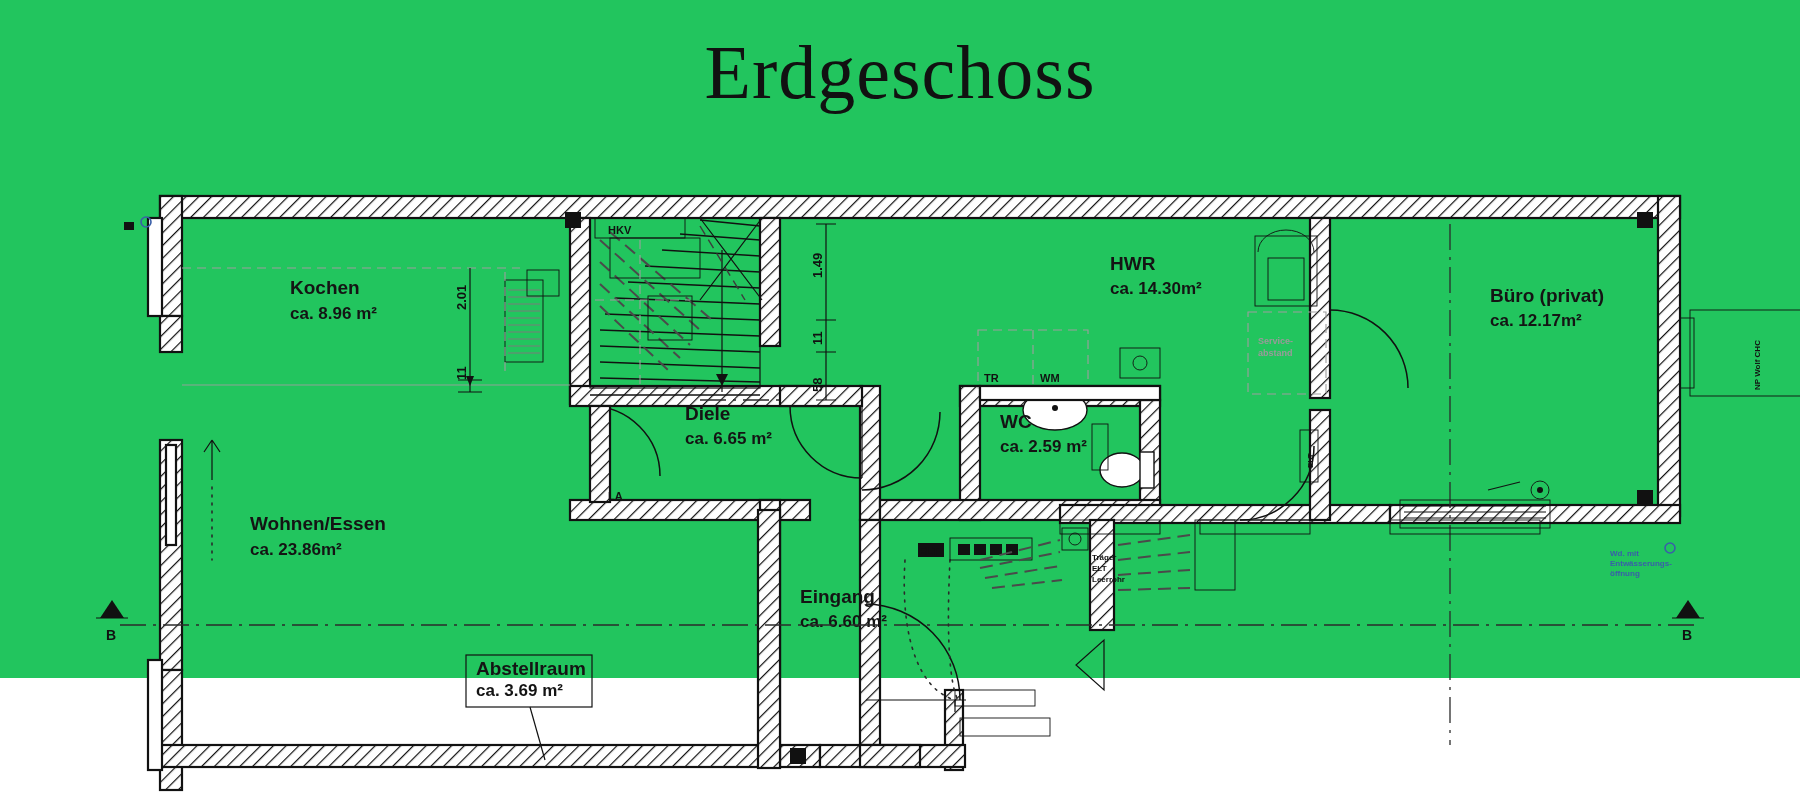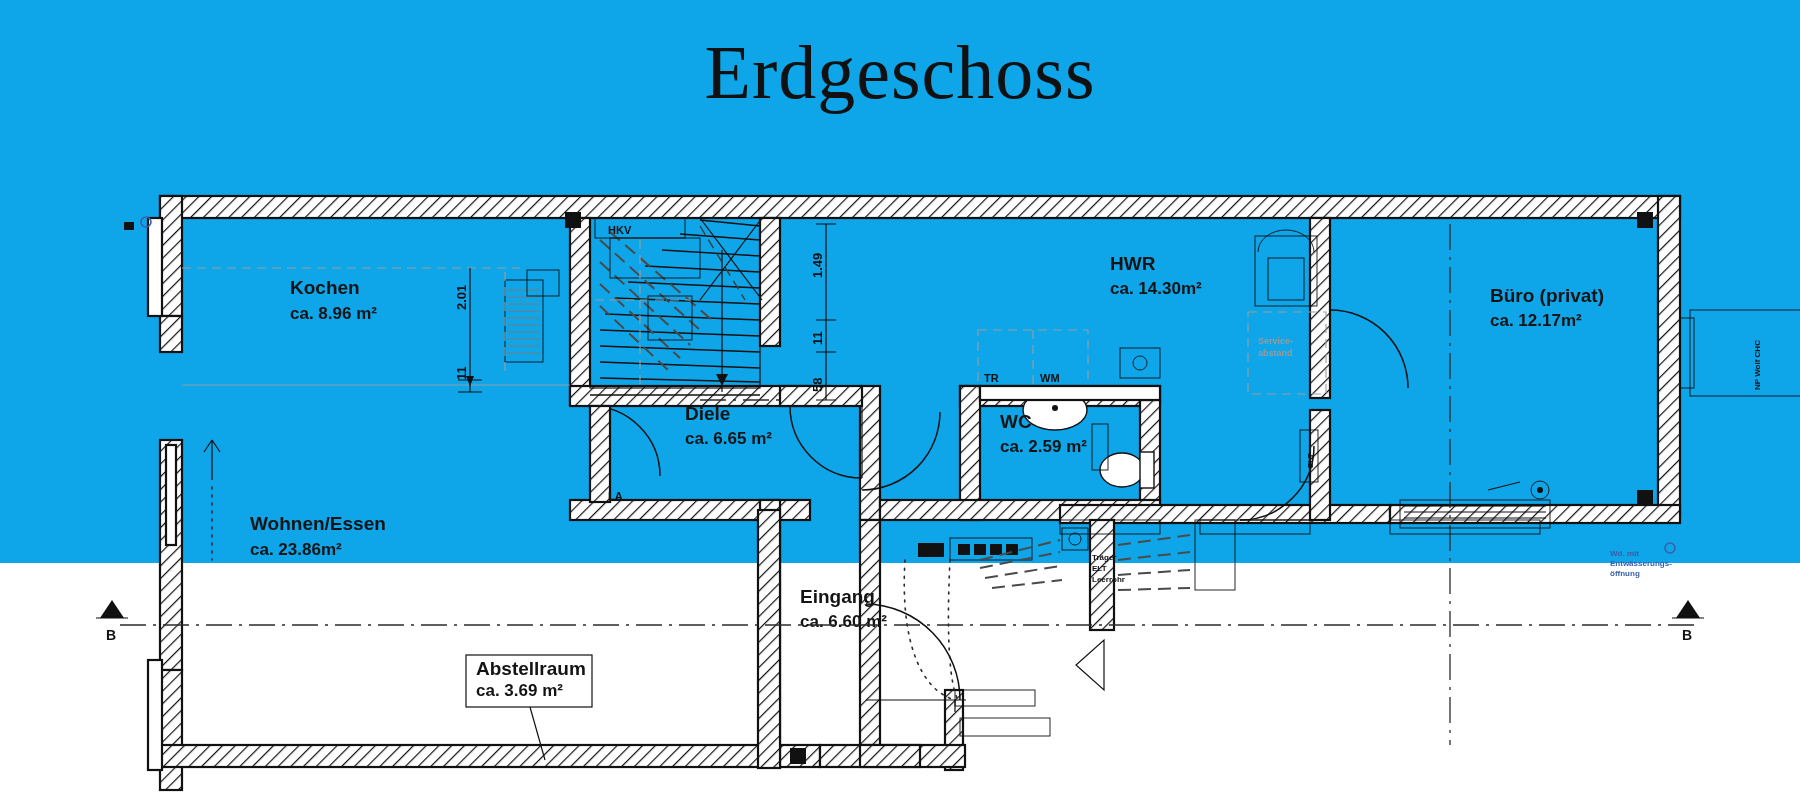--- a/index.html
+++ b/index.html
@@ -2,21 +2,21 @@
 <html><head>
 <meta charset="utf-8">
 <title>Erdgeschoss</title>
 <style>
   html,body{margin:0;padding:0;background:#ffffff;}
   body{
     width:1800px;height:803px;overflow:hidden;
     font-family:"Liberation Sans", sans-serif;
     color:#111;
   }
-  #page{position:relative;width:1800px;height:563px;background:#0ea5e9;}
+  #page{position:relative;width:1800px;height:678px;background:#22c55e;}
 
   #plan-title{
     position:absolute;left:0;top:34px;width:1800px;
     text-align:center;
     font-family:"Liberation Serif", serif;
     font-size:76px;font-weight:400;letter-spacing:1px;
     color:#111;line-height:1;
   }
 
   svg#floorplan{position:absolute;left:0;top:0;width:1800px;height:803px;}

